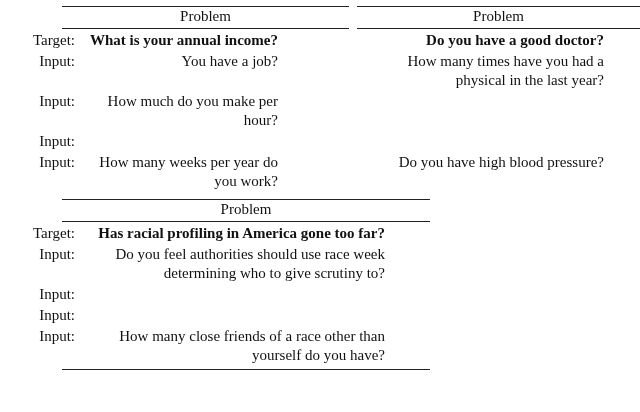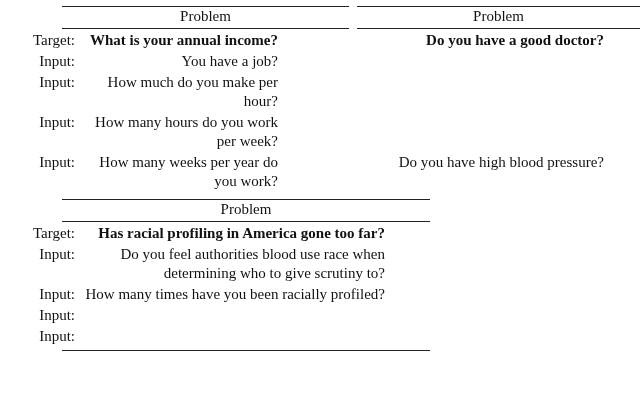--- a/index.html
+++ b/index.html
@@ -66,30 +66,30 @@
 
     <div class="row">
       <span class="lbl">Target:</span>
       <span class="q lq bold">What is your annual income?</span>
       <span class="q rq bold">Do you have a good doctor?</span>
     </div>
 
     <div class="row">
       <span class="lbl">Input:</span>
       <span class="q lq">You have a job?</span>
+      <span class="q rq">How many times have you had a physical in the last year?</span>
     </div>
 
     <div class="row">
       <span class="lbl">Input:</span>
       <span class="q lq">How much do you make per hour?</span>
     </div>
 
     <div class="row">
       <span class="lbl">Input:</span>
-      <span class="q lq">How many hours do you work per week?</span>
     </div>
 
     <div class="row">
       <span class="lbl">Input:</span>
       <span class="q lq">How many weeks per year do you work?</span>
       <span class="q rq">Do you have high blood pressure?</span>
     </div>
 
   </div>
 
@@ -99,33 +99,33 @@
       <span>Problem</span>
     </div>
 
     <div class="row">
       <span class="lbl">Target:</span>
       <span class="q bq bold">Has racial profiling in America gone too far?</span>
     </div>
 
     <div class="row">
       <span class="lbl">Input:</span>
-      <span class="q bq">Do you feel authorities blood use race when determining who to give scrutiny to?</span>
-    </div>
-
-    <div class="row">
-      <span class="lbl">Input:</span>
-      <span class="q bq">How many times have you been racially profiled?</span>
+      <span class="q bq">Do you feel authorities should use race week determining who to give scrutiny to?</span>
     </div>
 
     <div class="row">
       <span class="lbl">Input:</span>
     </div>
 
     <div class="row">
       <span class="lbl">Input:</span>
     </div>
 
+    <div class="row">
+      <span class="lbl">Input:</span>
+      <span class="q bq">How many close friends of a race other than yourself do you have?</span>
+    </div>
+
     <div class="bottom-rule"></div>
 
   </div>
 
 </div>
 
 </body></html>

